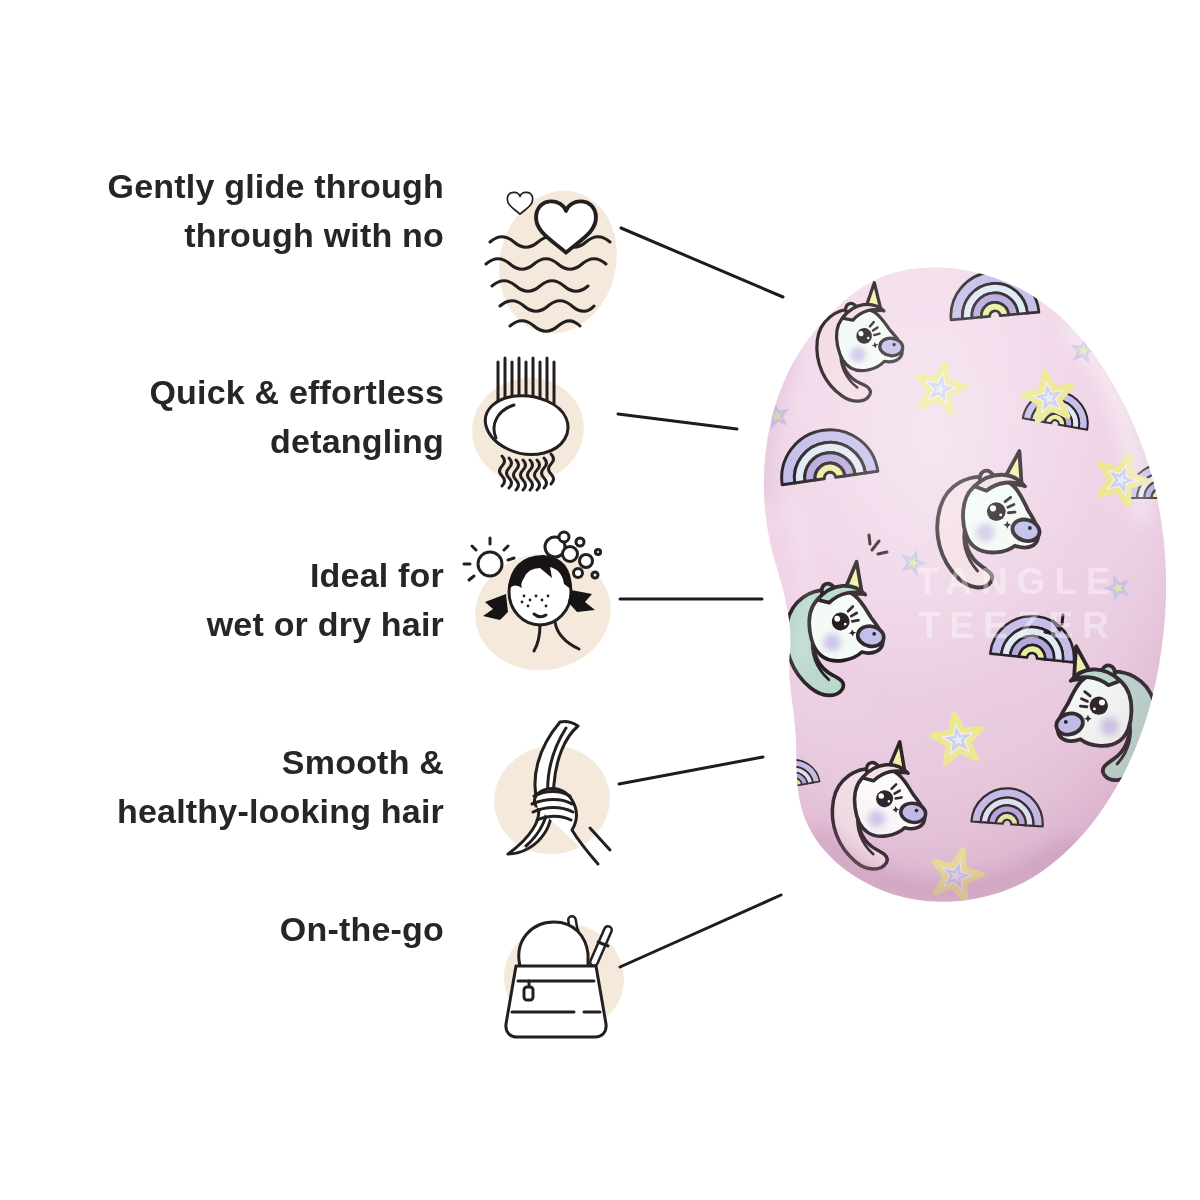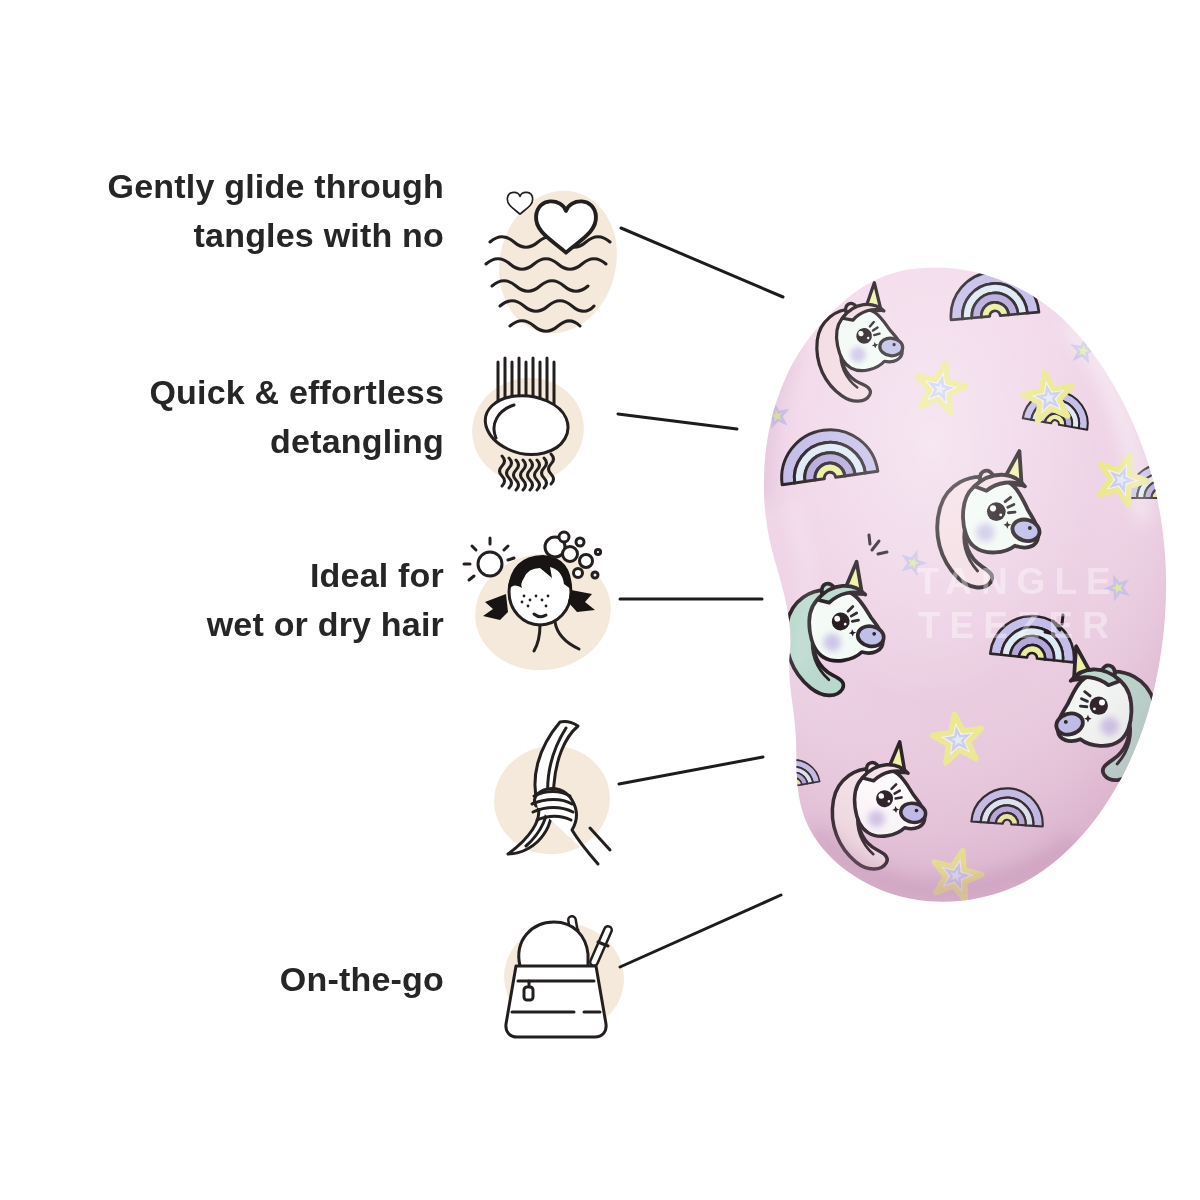--- a/index.html
+++ b/index.html
@@ -22,31 +22,35 @@
   .wmark{font-family:"Liberation Sans",sans-serif;font-weight:bold;font-size:37px;
          letter-spacing:9px;fill:rgba(255,255,255,0.38);}
 </style>
 </head>
 <body>
 
 <div id="canvas">
 
   <div class="feature-text" style="top:162px;">
     <div>Gently glide through</div>
-    <div>tangles with no</div>
+    <div>through with no</div>
   </div>
   <div class="feature-text" style="top:368px;">
     <div>Quick &amp; effortless</div>
     <div>detangling</div>
   </div>
   <div class="feature-text" style="top:551px;">
     <div>Ideal for</div>
     <div>wet or dry hair</div>
   </div>
-  <div class="feature-text" style="top:955px;text-align:center;">
+  <div class="feature-text" style="top:738px;">
+    <div>Smooth &amp;</div>
+    <div>healthy-looking hair</div>
+  </div>
+  <div class="feature-text" style="top:905px;text-align:center;">
     <div>On-the-go</div>
   </div>
 
   <svg class="icon licon" style="left:482px;top:176px;" width="150" height="168" viewBox="0 0 150 168">
     <ellipse class="blob" cx="76" cy="86" rx="58" ry="72" transform="rotate(14 76 86)"></ellipse>
     <path class="st" d="M 8 66 c 8 -7 16 -7 24 0 c 8 7 16 7 24 0 c 8 -7 16 -7 24 0 c 8 7 16 7 24 0 c 8 -7 16 -7 24 0"></path>
     <path class="st" d="M 4 88 c 8 -7 16 -7 24 0 c 8 7 16 7 24 0 c 8 -7 16 -7 24 0 c 8 7 16 7 24 0 c 8 -7 16 -7 24 0"></path>
     <path class="st" d="M 10 110 c 8 -7 16 -7 24 0 c 8 7 16 7 24 0 c 8 -7 16 -7 24 0 c 8 7 16 7 24 0"></path>
     <path class="st" d="M 18 130 c 8 -7 16 -7 24 0 c 8 7 16 7 24 0 c 8 -7 16 -7 24 0 c 8 7 16 7 22 0"></path>
     <path class="st" d="M 28 150 c 8 -7 16 -7 24 0 c 8 7 16 7 24 0 c 8 -7 15 -7 22 0"></path>

